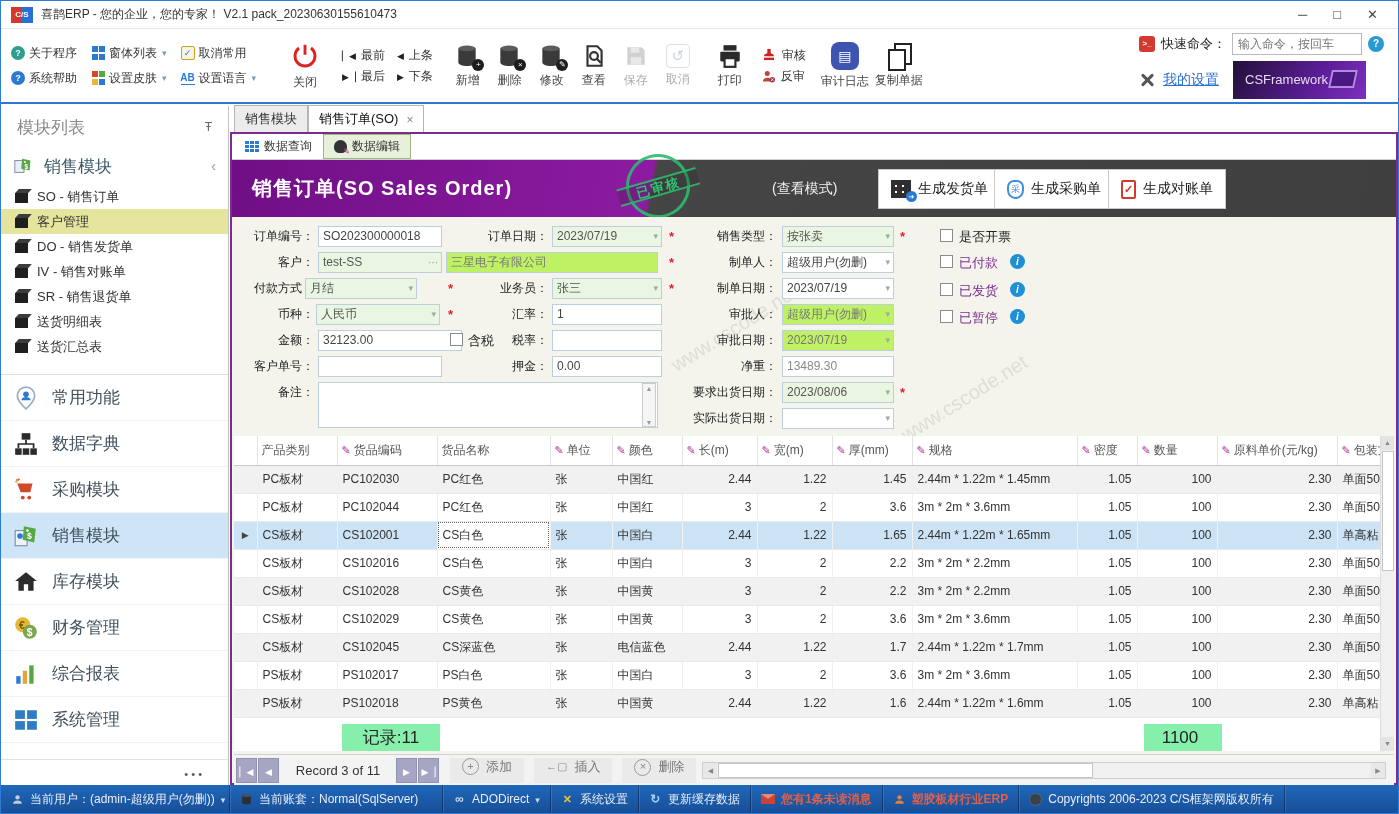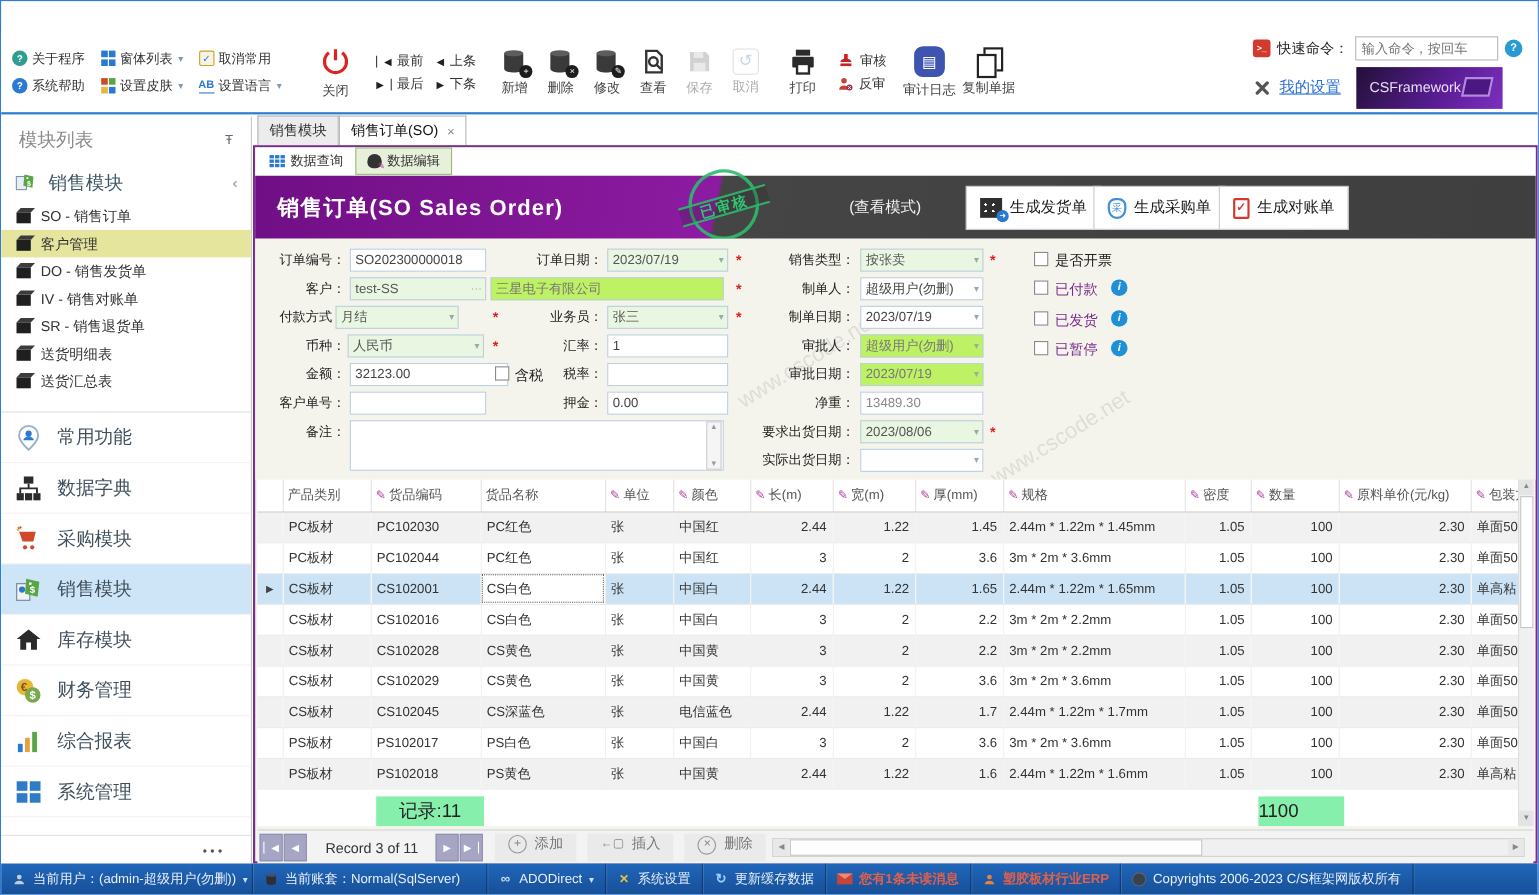--- a/index.html
+++ b/index.html
@@ -155,20 +155,29 @@
 .globe-ic{width:13px;height:13px;border-radius:50%;background:#39414d;border:1px solid #5a6470}
 .refresh-ic::before{content:"↻";color:#9fd0ff;font-weight:bold;font-size:12px}
 .wrench-ic::before{content:"✕";color:#e8c33a;font-weight:bold;font-size:11px}
 .chain-ic::before{content:"∞";color:#cdd9ea;font-weight:bold;font-size:12px}
 </style>
 </head>
 <body>
 
 <div class="app">
 
+  <div class="titlebar">
+    <span class="cslogo">C/S</span>
+    <span class="title-text">喜鹊ERP - 您的企业，您的专家！ V2.1 pack_20230630155610473</span>
+    <div class="win-ctrls">
+      <span>─</span>
+      <span>□</span>
+      <span>✕</span>
+    </div>
+  </div>
 
   <div class="toolbar">
     <div class="menu-col">
       <div class="menu-row">
         <span class="mitem">
             <span class="ic14 ic-about">?</span>
             <span>关于程序</span>
           </span>
         <span class="mitem dd">
             <span class="ic14 ic-winlist">
@@ -766,21 +775,21 @@
       </div>
       <div class="gridfill"></div>
 
       <div class="vsb">
         <div class="ar">▲</div>
         <div class="thumb"></div>
         <div class="ar dn">▼</div>
       </div>
 
       <span class="sumbox" style="left:110px;width:98px;text-align:center">记录:11</span>
-      <span class="sumbox" style="left:912px;width:78px;text-align:left;padding-right:6px">1100</span>
+      <span class="sumbox" style="left:912px;width:78px;text-align:center;padding-right:6px">1100</span>
 
       <div class="navbar">
         <span class="nbtn">
             <span class="i-first"></span>
           </span>
         <span class="nbtn">
             <span class="i-prev"></span>
           </span>
         <span class="recl">Record 3 of 11</span>
         <span class="nbtn">

